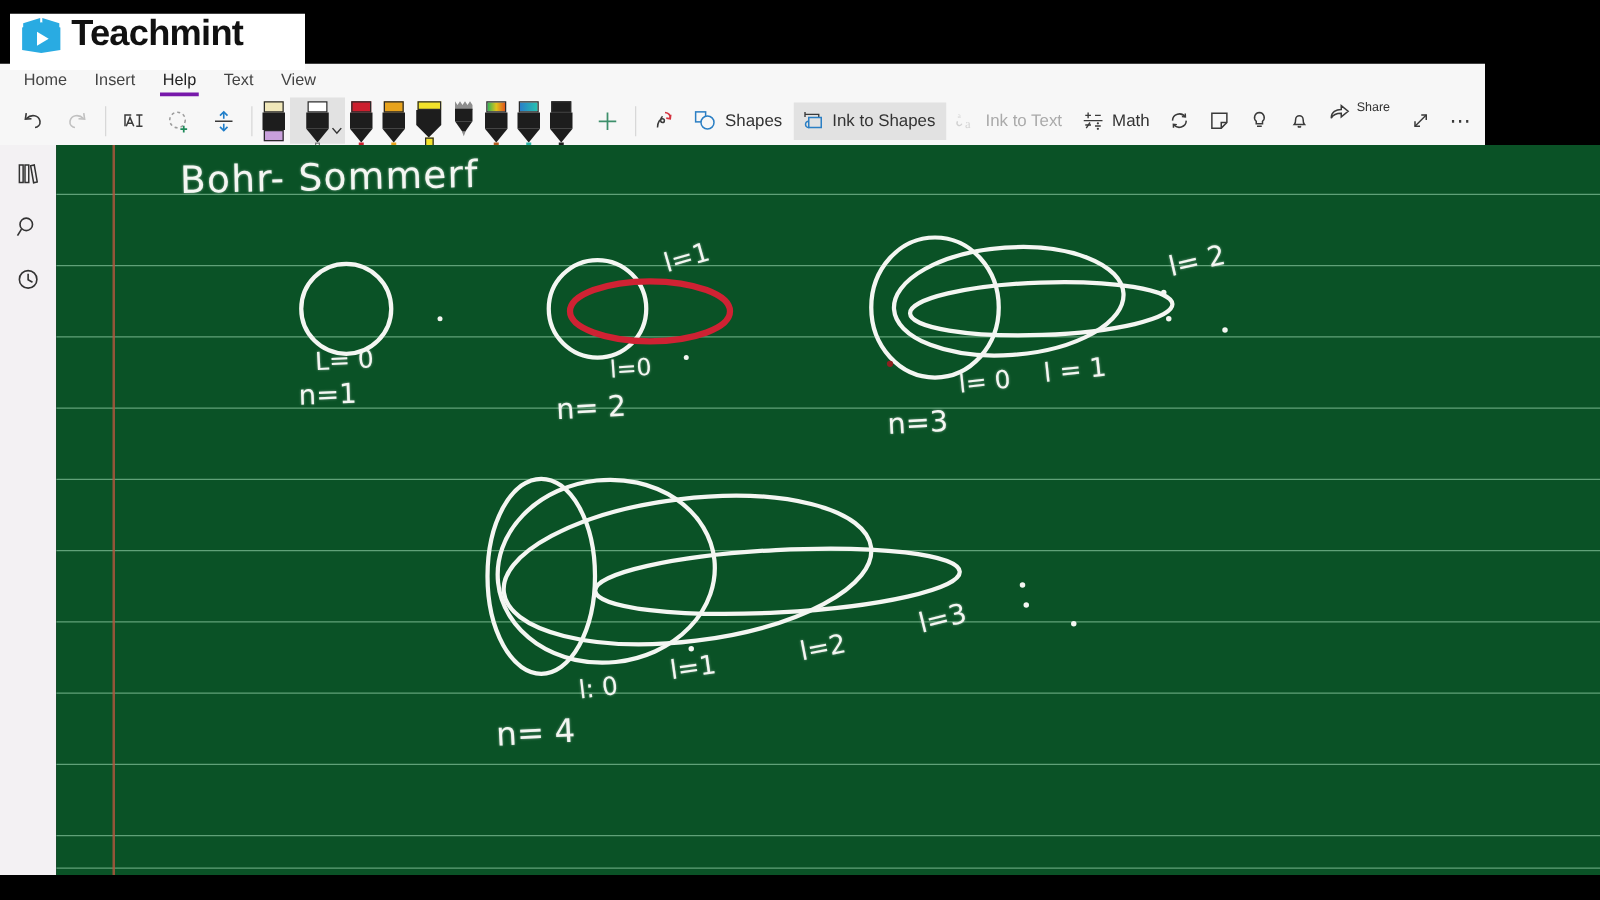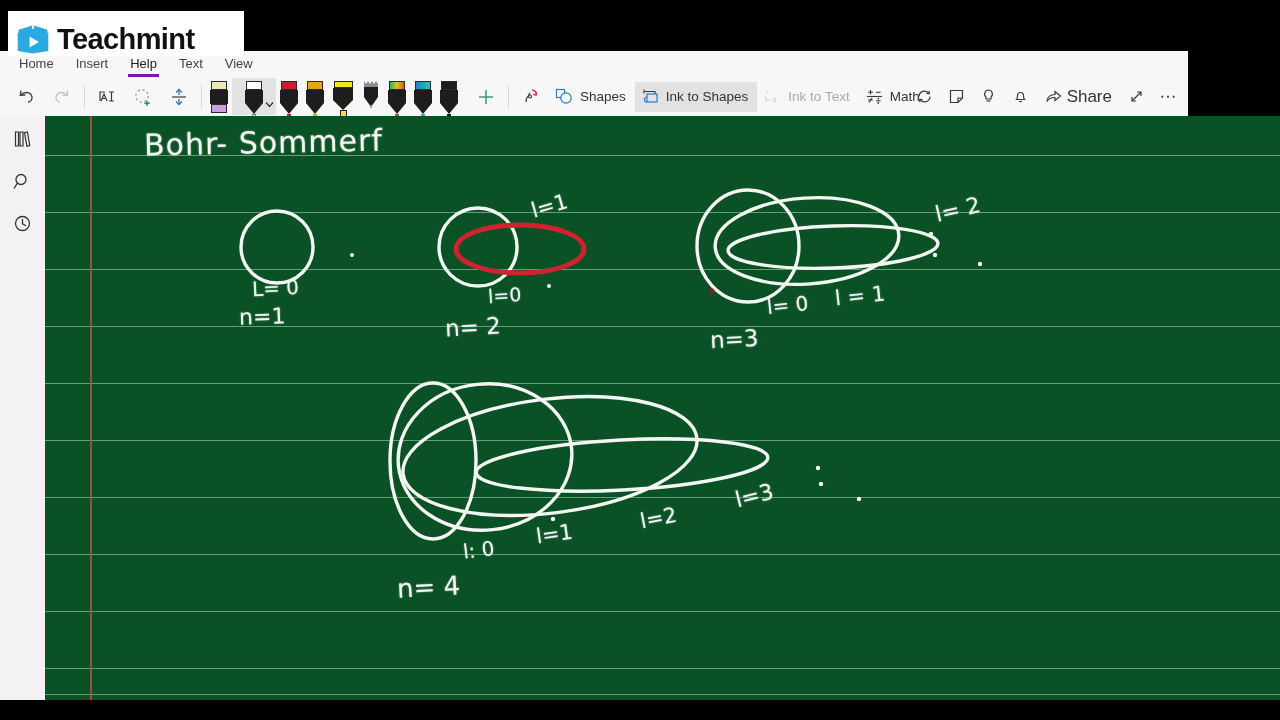--- a/index.html
+++ b/index.html
@@ -35,21 +35,21 @@
   }
   .win-btns { position:absolute; right:0; top:0; height:33px; display:flex; }
   .win-btn {
     width:46px; height:33px; display:flex; align-items:center; justify-content:center;
     color:#fff; font-size:13px;
   }
 
   
   .logo-plate {
     position:absolute; left:8px; top:11px; width:236px; height:45px;
-    background:#ffffff; display:flex; align-items:flex-end; padding-left:8px; gap:7px;
+    background:#ffffff; display:flex; align-items:flex-start; padding-left:8px; gap:7px;
     z-index: 40;
   }
   .logo-mark { width:34px; height:34px; flex:0 0 34px; }
   .logo-word { font-size:29px; font-weight:700; color:#111; letter-spacing:-.6px;
                font-family:"Liberation Sans", sans-serif; }
 
   
   .ribbon { position:absolute; left:0; top:51px; width:1188px; height:65px; background:#f7f7f7; }
   .menubar { position:absolute; left:0; top:0; height:26px; display:flex; align-items:center; }
   .menu-item {
@@ -84,21 +84,21 @@
   .txtbtn {
     height:30px; padding:0 9px 0 6px; display:flex; align-items:center; gap:6px;
     font-size:13.5px; color:#333;
   }
   .txtbtn.active { background:#e2e2e2; }
   .txtbtn.dim { color:#aaa; }
   .txtbtn.dim svg { opacity:.4; }
 
   .ribbon-right { position:absolute; right:4px; top:26px; height:39px; display:flex; align-items:center; }
   .rtool { width:32px; height:32px; display:flex; align-items:center; justify-content:center; color:#444; }
-  .share-btn { display:flex; align-items:center; gap:5px; padding:0 8px; height:32px; font-size:17px; color:#333; }
+  .share-btn { display:flex; align-items:flex-start; gap:5px; padding:0 8px; height:32px; font-size:10px; color:#333; }
 
   
   .rail { position:absolute; left:0; top:116px; width:45px; height:584px; background:#f3f1f3; }
   .rail-btn { width:45px; height:40px; display:flex; align-items:center; justify-content:center; color:#333; }
 
   
   .page { position:absolute; left:45px; top:116px; width:1235px; height:584px;
           background:#0a5226; overflow:hidden; }
   .rule { position:absolute; left:0; width:1235px; height:1px; background:#8fcda4; opacity:.65; }
   .margin-line { position:absolute; left:45px; top:0; width:1.5px; height:584px; background:#b5563f; opacity:.8; }

